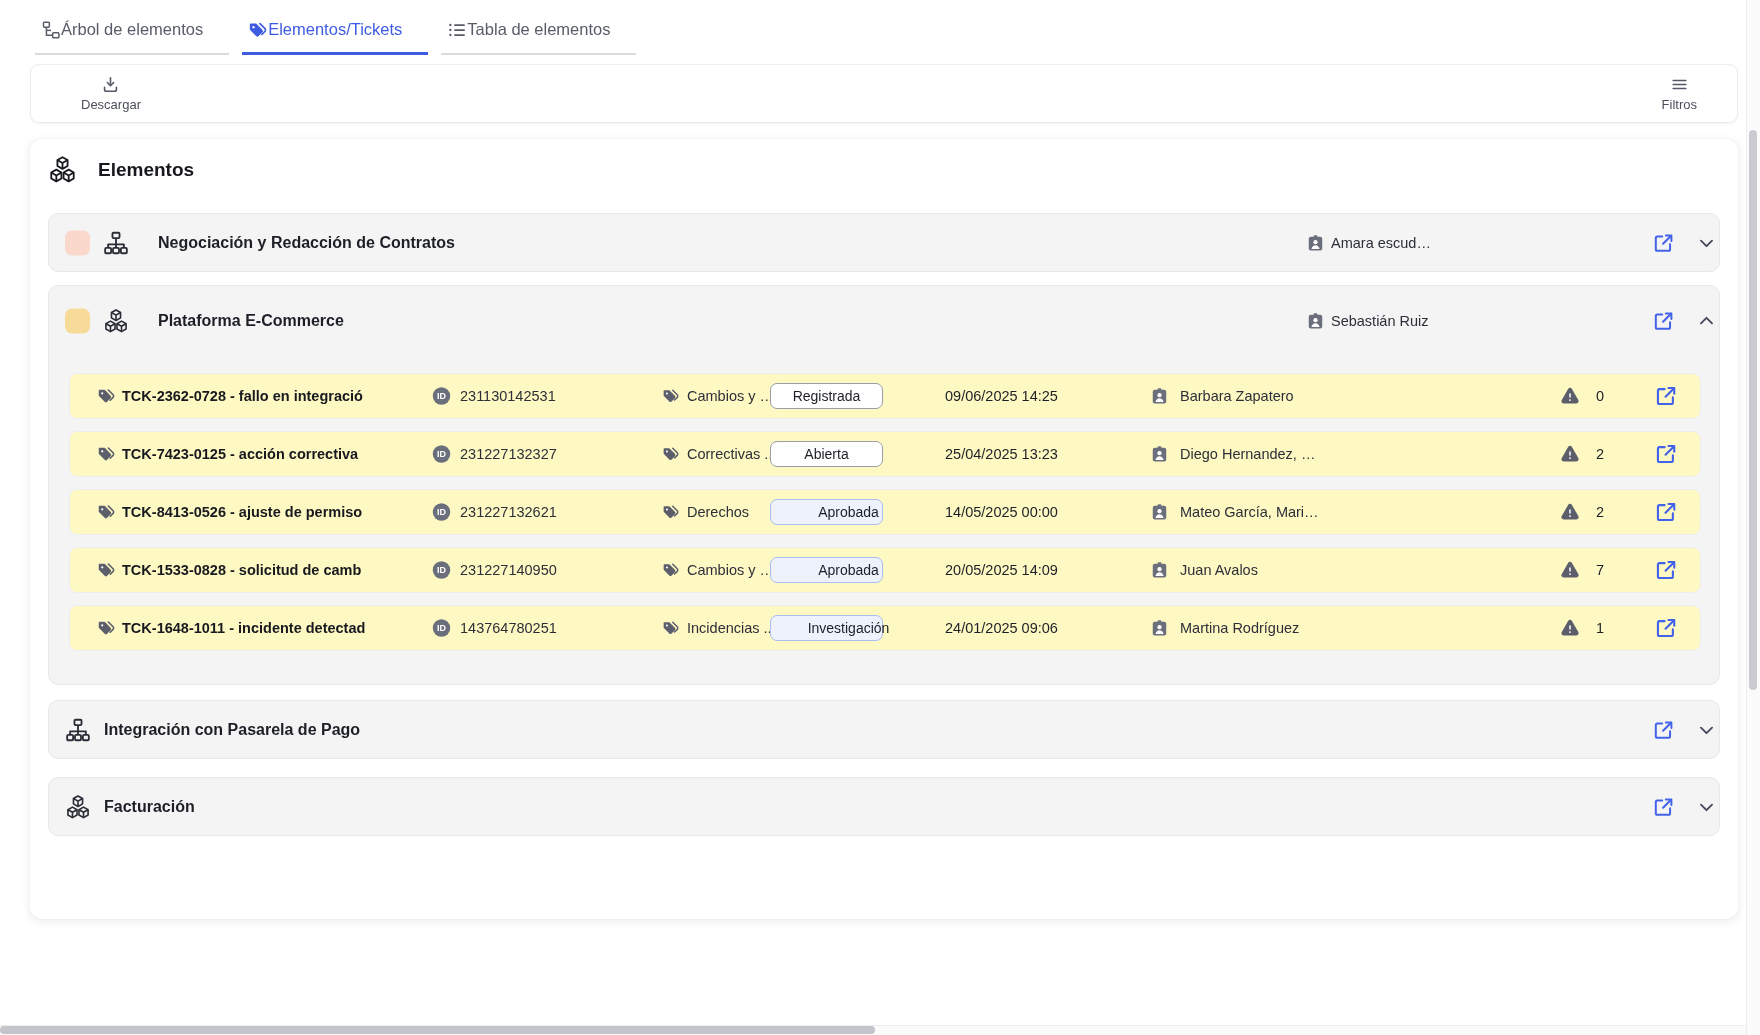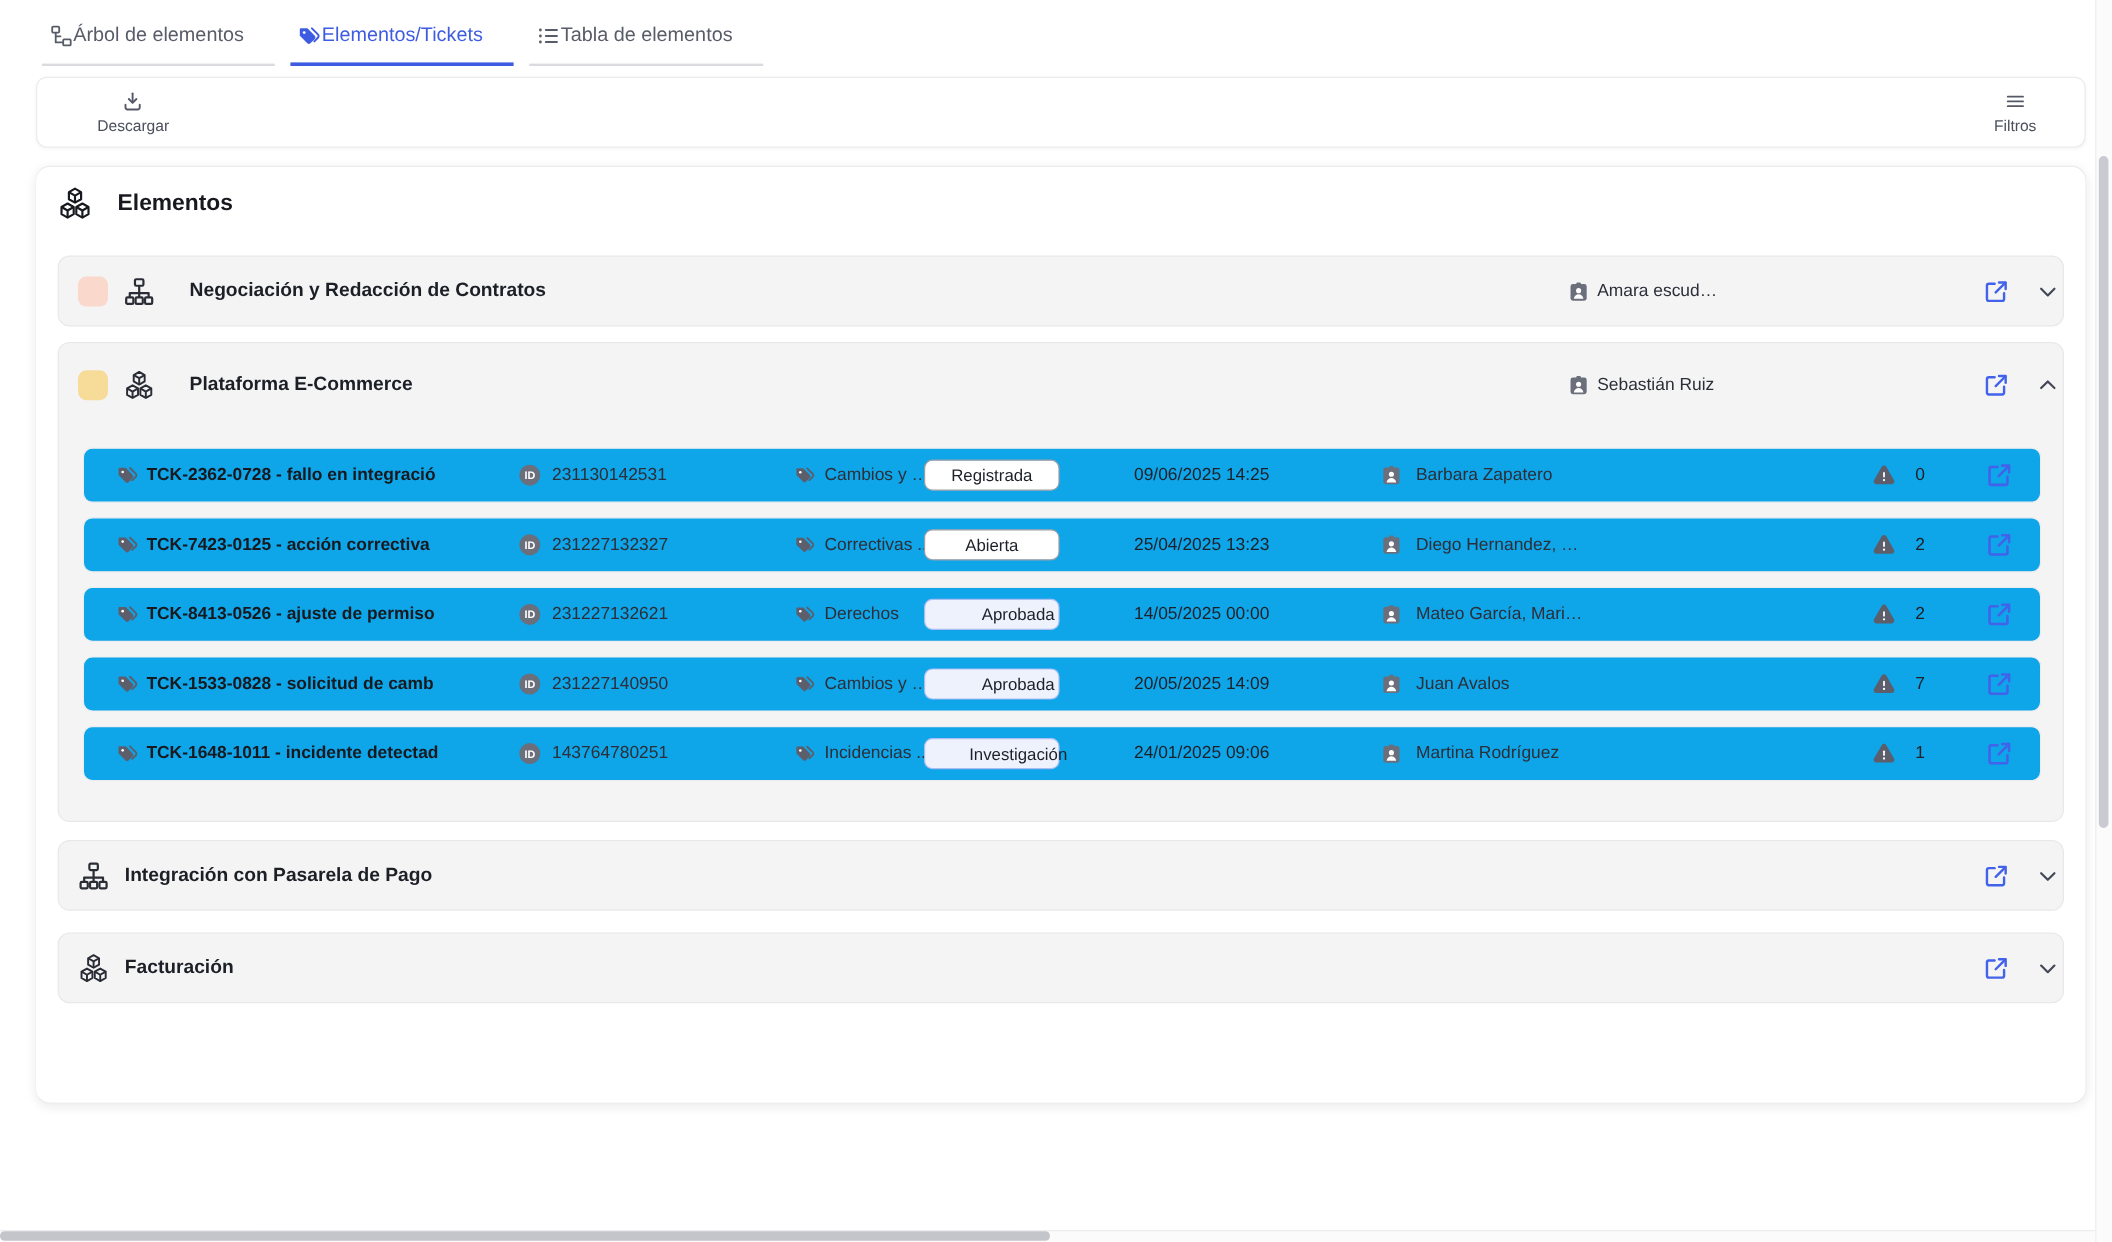--- a/index.html
+++ b/index.html
@@ -47,21 +47,21 @@
   .gh-title  { left:97px; font-size:16px; font-weight:600; color:#1c1f26;margin-left:12px; }
   .gh-icon--nosq  { left:16px; width:26px; height:26px; color:#2a2d36; }
   .gh-title--nosq { left:55px; font-size:16px; font-weight:600; color:#1c1f26; }
   .gh-pic  { left:1257px; width:19px; height:19px; color:#6b6e7b; }
   .gh-asg  { left:1282px; font-size:14.5px; color:#2c2f38; }
   .gh-ext  { left:1604px; width:21px; height:21px; color:#4262ea; cursor:pointer; }
   .gh-chev { left:1648px; width:19px; height:19px; color:#434756; cursor:pointer; }
 
   
   .ticket { position:absolute; left:20px; width:1632px; height:46px;
-    background:#0ea5e9; border:1px solid #ededef; border-radius:8px; cursor:pointer; }
+    background:#fef9c3; border:1px solid #ededef; border-radius:8px; cursor:pointer; }
   .t1 { top:87px; } .t2 { top:145px; } .t3 { top:203px; } .t4 { top:261px; } .t5 { top:319px; }
   .tk { position:absolute; top:50%; transform:translateY(-50%); white-space:nowrap; }
   .tk-tag   { left:27px;  width:19px; height:19px; color:#5c5f6b; }
   .tk-title { left:52px;  width:255px; overflow:hidden; font-size:14.5px; font-weight:600; color:#17191f; }
   .tk-idic  { left:362px; width:19px; height:19px; }
   .tk-id    { left:390px; font-size:14.5px; color:#2c2f38; }
   .tk-tag2  { left:592px; width:18px; height:18px; color:#5c5f6b; }
   .tk-cat   { left:617px; width:92px; overflow:hidden; font-size:14.5px; color:#2c2f38; }
   .tk-badge { left:700px; width:113px; height:26px; border-radius:7px;
     display:flex; align-items:center; justify-content:center;

